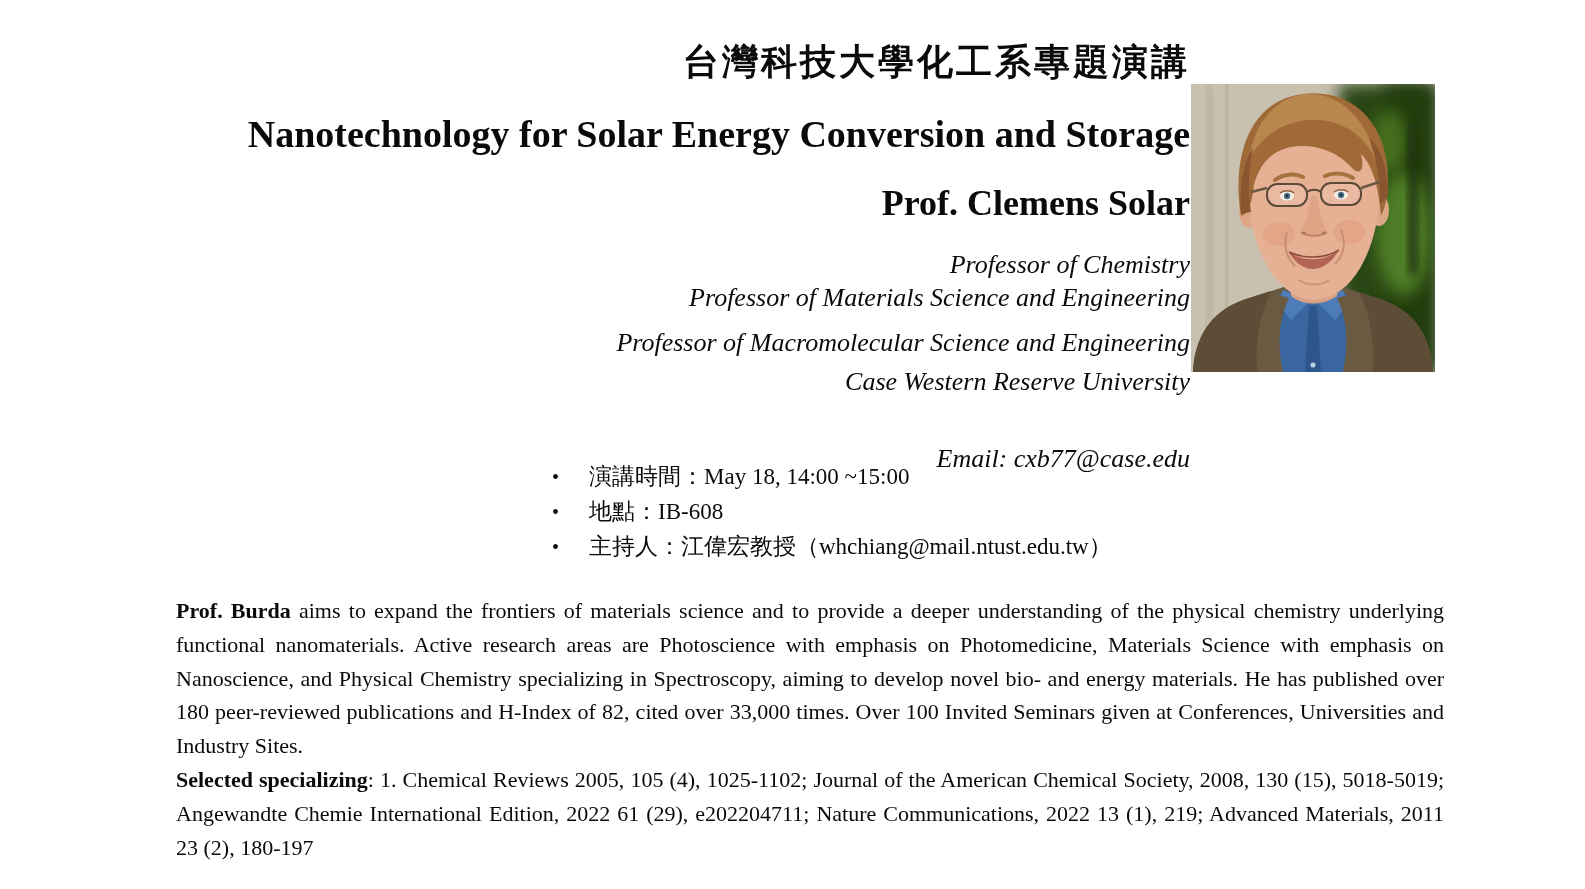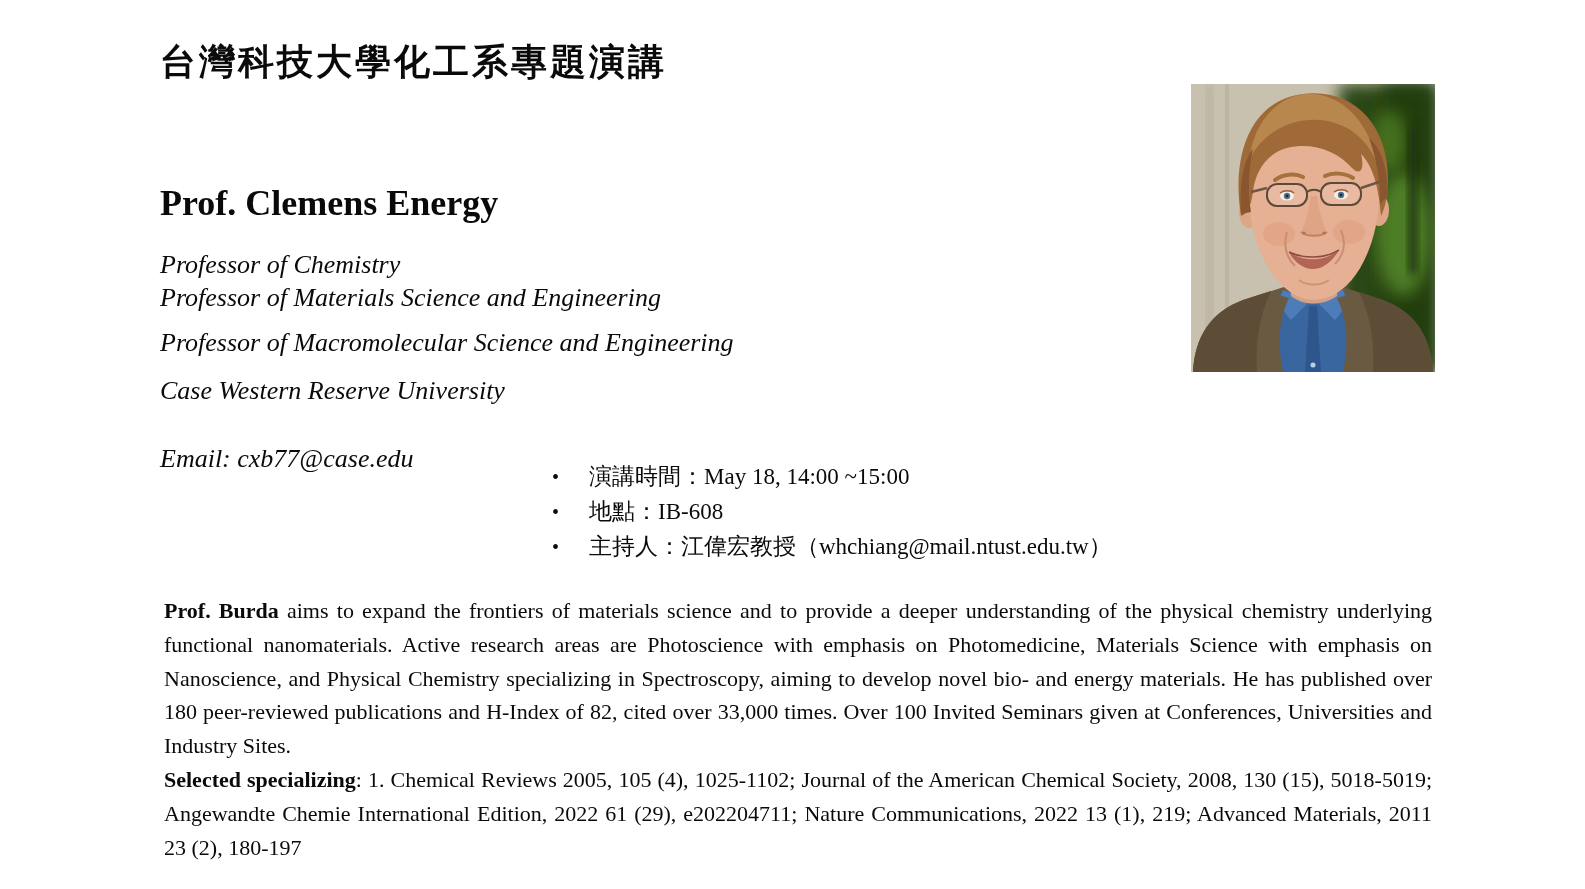--- a/index.html
+++ b/index.html
@@ -14,21 +14,21 @@
     width: 1585px;
     height: 889px;
     background: #ffffff;
     overflow: hidden;
   }
   
   .hline {
     position: absolute;
     left: 160px;
     width: 1030px;
-    text-align: left;
+    text-align: right;
     white-space: nowrap;
   }
   .cjk-title {
     top: 38px;
     font-size: 36px;
     letter-spacing: 3px;
     font-weight: 600;
   }
   .en-title {
     top: 112px;
@@ -40,21 +40,21 @@
     font-size: 36px;
     font-weight: bold;
   }
   .aff {
     font-size: 26px;
     font-style: italic;
   }
   .aff-0 { top: 250px; }
   .aff-1 { top: 283px; }
   .aff-2 { top: 328px; }
-  .aff-3 { top: 376px; }
+  .aff-3 { top: 367px; }
   .aff-4 { top: 429px; margin-top: 15px; }
 
   
   .details {
     position: absolute;
     left: 552px;
     top: 459px;
     list-style: none;
     margin: 0;
     padding: 0;
@@ -80,37 +80,38 @@
     top: 84px;
     width: 244px;
     height: 288px;
     overflow: hidden;
   }
   .photo svg { display: block; width: 244px; height: 288px; }
 
   
   .bodytext {
     position: absolute;
-    left: 164px;
+    left: 176px;
     top: 594px;
     width: 1268px;
     font-size: 22px;
     line-height: 33.8px;
     text-align: justify;
   }
   .bodytext p { margin: 0; }
   .lead { font-weight: bold; }
 </style>
 </head>
 <body>
 
 <div class="page">
 
   <div class="hline cjk-title">台灣科技大學化工系專題演講</div>
-  <div class="hline speaker">Prof. Clemens Energy</div>
+  <div class="hline en-title">Nanotechnology for Solar Energy Conversion and Storage</div>
+  <div class="hline speaker">Prof. Clemens Solar</div>
   <div class="hline aff aff-0">Professor of Chemistry</div>
   <div class="hline aff aff-2">Professor of Macromolecular Science and Engineering</div>
   <div class="hline aff aff-1">Professor of Materials Science and Engineering</div>
   <div class="hline aff aff-3">Case Western Reserve University</div>
   <div class="hline aff aff-4">Email: cxb77@case.edu</div>
 
   <ul class="details">
     <li>
       <span class="bullet">•</span>
       <span>演講時間：May 18, 14:00 ~15:00</span>

